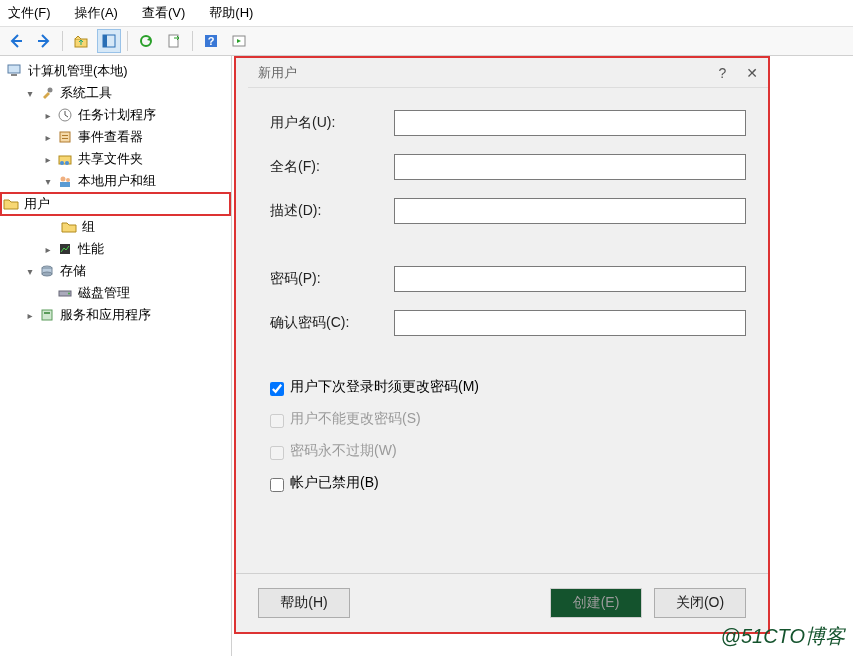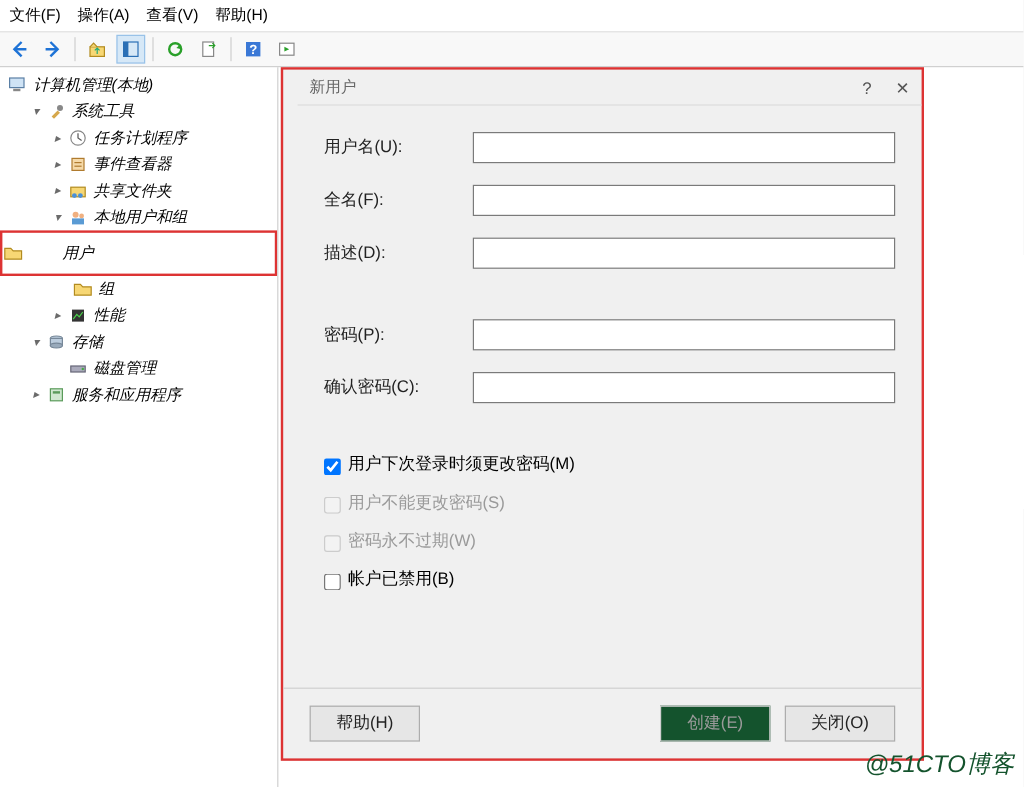--- a/index.html
+++ b/index.html
@@ -9,21 +9,21 @@
       background: #fff;
       color: #000;
       width: 853px;
       height: 656px;
       overflow: hidden;
       position: relative;
     }
     
     .menubar {
       display: flex;
-      gap: 14px;
+      gap: 24px;
       padding: 4px 8px;
       font-size: 13px;
     }
     .menubar span { cursor: default; }
     
     .toolbar {
       display: flex;
       align-items: center;
       gap: 4px;
       padding: 2px 4px;
@@ -47,41 +47,40 @@
       display: flex;
     }
     .tree-pane {
       width: 232px;
       border-right: 1px solid #d0d0d0;
       padding-top: 4px;
       overflow: hidden;
     }
     .content-pane { flex: 1; position: relative; }
     
-    .tree { list-style: none; font-style: italic; }
+    .tree { list-style: none; }
     .tree li { white-space: nowrap; }
     .tree-row {
       display: flex; align-items: center;
       height: 22px;
       padding-right: 4px;
     }
     .twisty {
       width: 12px; height: 12px;
       display: inline-flex; align-items: center; justify-content: center;
       margin-right: 2px;
       color: #6b6b6b;
       font-size: 10px;
     }
     .tree-icon { width: 18px; height: 16px; display: inline-flex; align-items: center; justify-content: center; margin-right: 4px; }
     .tree-label { font-size: 13px; }
     .tree-row.highlight {
       border: 2px solid #d33;
       padding: 0 4px 0 0;
-      height: 38px;
-      gap: 28px;
+      height: 24px;
     }
     .tree-children { list-style: none; }
     .ind1 { padding-left: 6px; }
     .ind2 { padding-left: 24px; }
     .ind3 { padding-left: 42px; }
     .ind4 { padding-left: 60px; }
     
     .dialog {
       position: absolute;
       top: 0; left: 2px;

